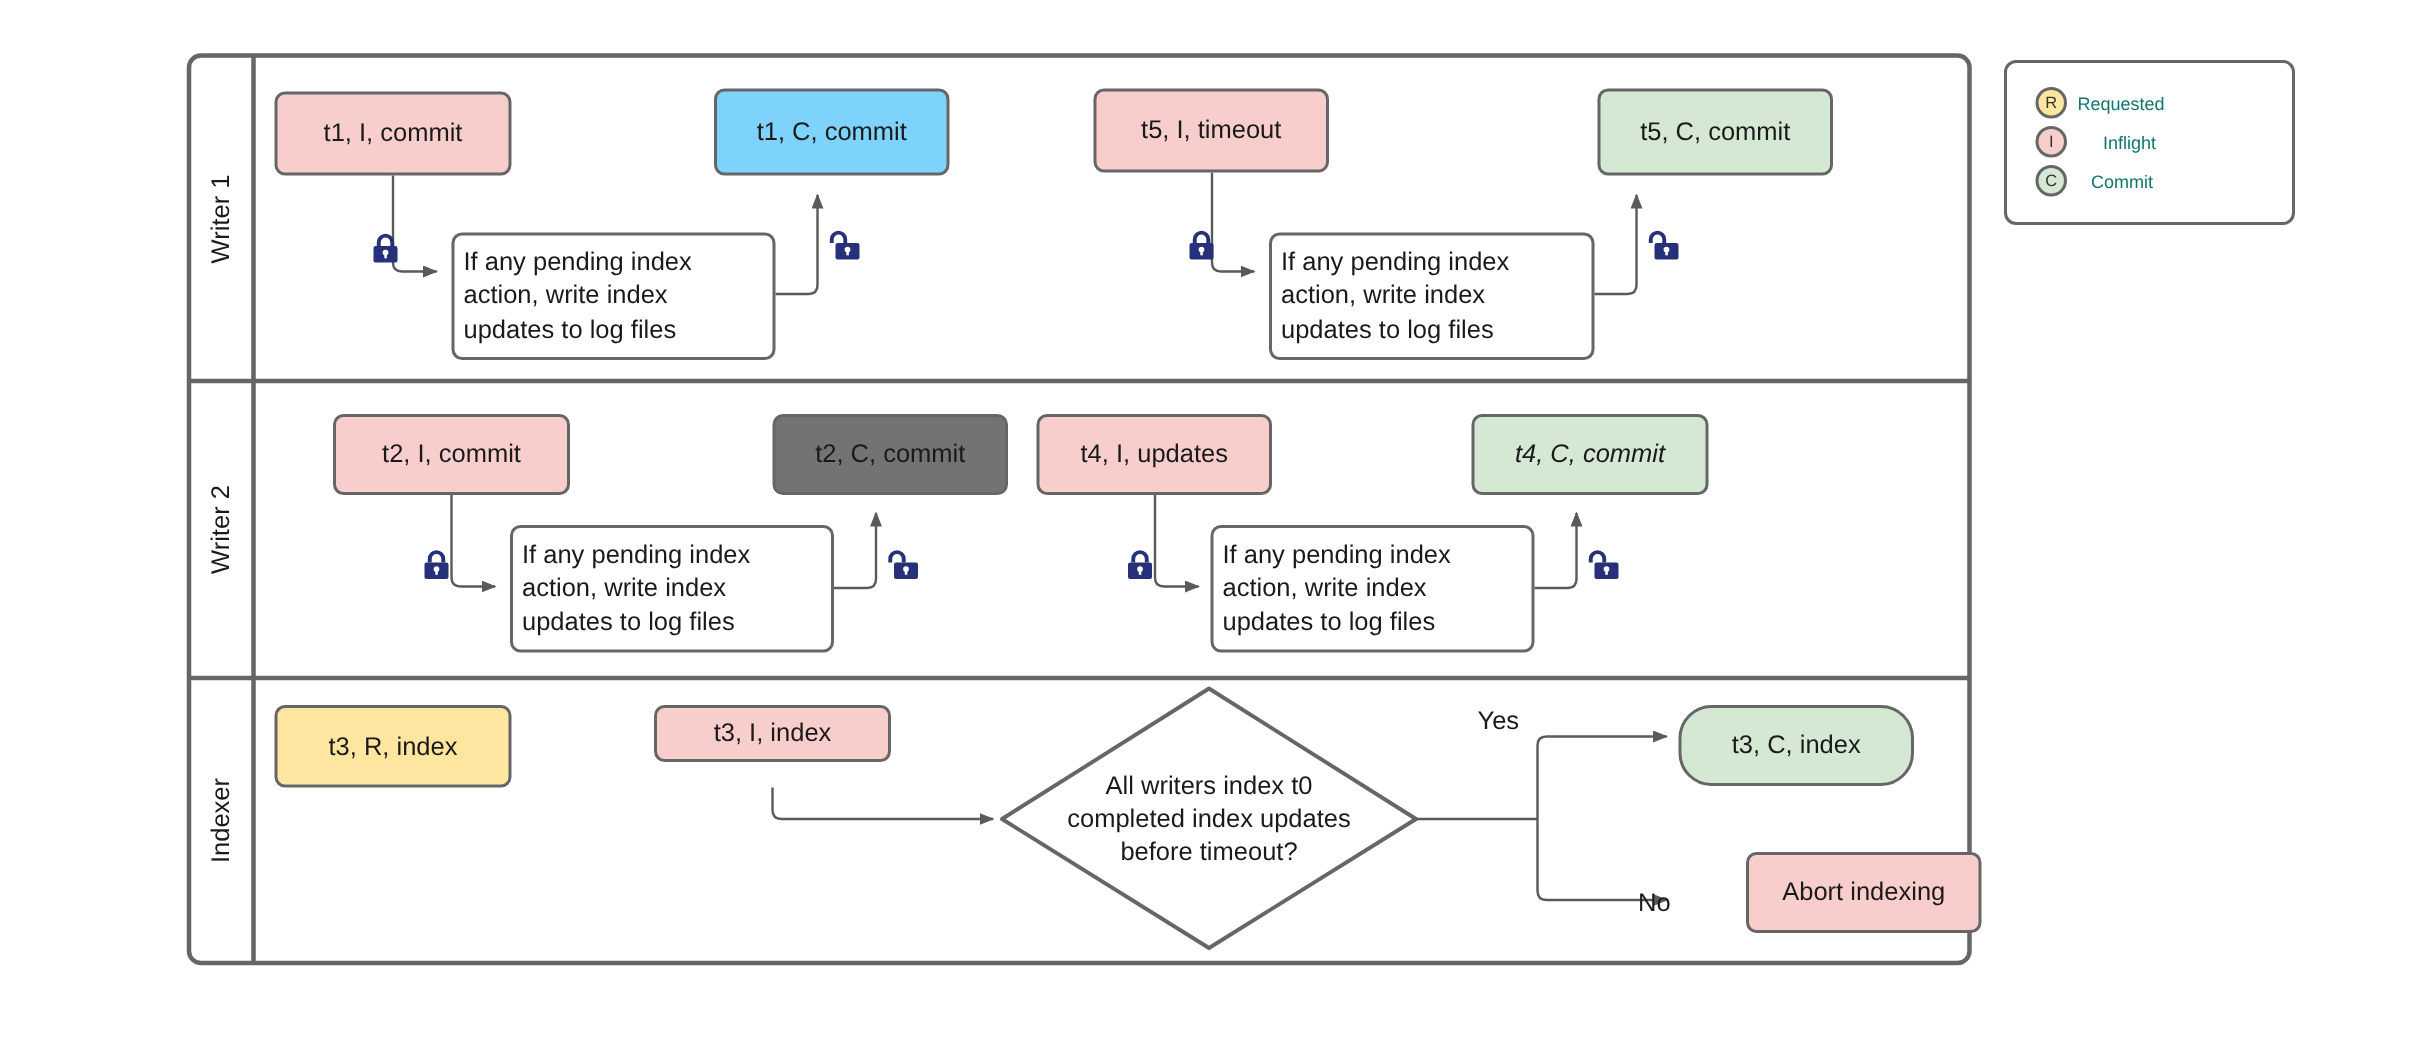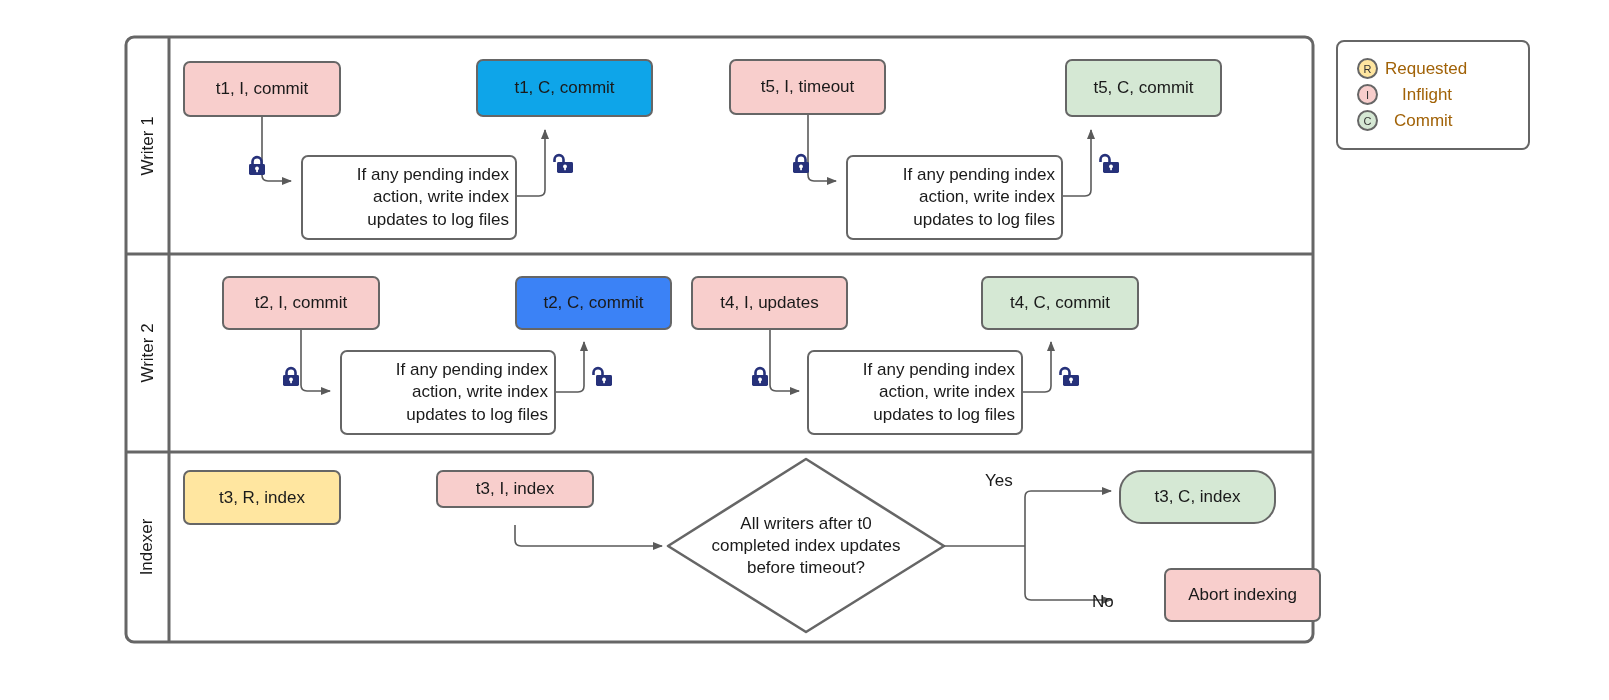--- a/index.html
+++ b/index.html
@@ -2,35 +2,35 @@
 <html><head>
 <meta charset="utf-8">
 <style>
   html,body{margin:0;padding:0;background:#ffffff;}
   body{width:1609px;height:700px;position:relative;
        font-family:"Liberation Sans","DejaVu Sans",sans-serif;
        color:#1a1a1a;overflow:hidden;}
   #stage{position:absolute;left:0;top:0;width:1609px;height:700px;}
   svg.layer{position:absolute;left:0;top:0;width:1609px;height:700px;overflow:visible;}
   .node{position:absolute;box-sizing:border-box;border:2px solid #666666;border-radius:7px;
-        display:flex;align-items:center;justify-content:center;text-align:right;
+        display:flex;align-items:center;justify-content:center;text-align:left;
         font-size:17px;line-height:1.28;color:#1a1a1a;padding:2px 6px;}
   .node.multi{font-size:17px;line-height:1.32;}
   .lane-label{position:absolute;display:flex;align-items:center;justify-content:center;
               font-size:17px;color:#1a1a1a;}
   .lane-label span{transform:rotate(-90deg);white-space:nowrap;display:block;}
   .edge-label{position:absolute;font-size:17px;color:#1a1a1a;white-space:nowrap;}
   .diamond-text{position:absolute;text-align:center;font-size:17px;line-height:1.30;
                 color:#1a1a1a;display:flex;align-items:center;justify-content:center;}
   .legend{position:absolute;box-sizing:border-box;border:2px solid #666666;border-radius:8px;
           background:#ffffff;}
   .legend-row{position:absolute;display:flex;align-items:center;}
   .legend-dot{width:21px;height:21px;border-radius:50%;border:2px solid #666666;box-sizing:border-box;
               display:flex;align-items:center;justify-content:center;font-size:11px;color:#333;}
-  .legend-text{font-size:17px;color:#a16207;margin-left:7px;}
+  .legend-text{font-size:12px;color:#0f766e;margin-left:7px;}
   .lockwrap{position:absolute;width:22px;height:22px;}
 </style>
 </head>
 <body>
 
 <div id="stage">
 
   <svg class="layer" viewBox="0 0 1609 700">
     <defs>
       <marker id="arr" markerWidth="10" markerHeight="8" refX="9" refY="4" orient="auto" markerUnits="userSpaceOnUse">
@@ -75,21 +75,21 @@
     <span>Writer 2</span>
   </div>
   <div class="lane-label" style="left:126px;top:452px;width:43px;height:190px;">
     <span>Indexer</span>
   </div>
 
   <div class="node" style="left:183px;top:61px;width:158px;height:56px;background:#f8cecc;">t1, I, commit</div>
 
   <div class="node multi" style="left:301px;top:155px;width:216px;height:85px;background:#ffffff;">If any pending index action, write index updates to log files</div>
 
-  <div class="node" style="left:476px;top:59px;width:177px;height:58px;background:#0ea5e9;">t1, C, commit</div>
+  <div class="node" style="left:476px;top:59px;width:157px;height:58px;background:#7dd3fc;">t1, C, commit</div>
 
   <div class="node" style="left:729px;top:59px;width:157px;height:56px;background:#f8cecc;">t5, I, timeout</div>
 
   <div class="node multi" style="left:846px;top:155px;width:217px;height:85px;background:#ffffff;">If any pending index action, write index updates to log files</div>
 
   <div class="node" style="left:1065px;top:59px;width:157px;height:58px;background:#d5e8d4;">t5, C, commit</div>
 
   <div class="lockwrap" style="left:246px;top:155px;">
     <svg viewBox="0 0 22 22" width="22" height="22">
       <path d="M6.5,9 V6.6 A4.5,4.5 0 0 1 15.5,6.6 V9" fill="none" stroke="#26317a" stroke-width="2.6"></path>
@@ -120,27 +120,27 @@
       <rect x="5" y="9" width="16" height="11" rx="1.4" fill="#26317a"></rect>
       <circle cx="13" cy="13.4" r="1.9" fill="#ffffff"></circle>
       <rect x="12.2" y="13.8" width="1.7" height="3.4" fill="#ffffff"></rect>
     </svg>
   </div>
 
   <div class="node" style="left:222px;top:276px;width:158px;height:54px;background:#f8cecc;">t2, I, commit</div>
 
   <div class="node multi" style="left:340px;top:350px;width:216px;height:85px;background:#ffffff;">If any pending index action, write index updates to log files</div>
 
-  <div class="node" style="left:515px;top:276px;width:157px;height:54px;background:#3b82f6;">t2, C, commit</div>
+  <div class="node" style="left:515px;top:276px;width:157px;height:54px;background:#737373;">t2, C, commit</div>
 
   <div class="node" style="left:691px;top:276px;width:157px;height:54px;background:#f8cecc;">t4, I, updates</div>
 
   <div class="node multi" style="left:807px;top:350px;width:216px;height:85px;background:#ffffff;">If any pending index action, write index updates to log files</div>
 
-  <div class="node" style="left:981px;top:276px;width:158px;height:54px;background:#d5e8d4;">t4, C, commit</div>
+  <div class="node" style="left:981px;top:276px;width:158px;height:54px;background:#d5e8d4;font-style:italic;">t4, C, commit</div>
 
   <div class="lockwrap" style="left:280px;top:366px;">
     <svg viewBox="0 0 22 22" width="22" height="22">
       <path d="M6.5,9 V6.6 A4.5,4.5 0 0 1 15.5,6.6 V9" fill="none" stroke="#26317a" stroke-width="2.6"></path>
       <rect x="3" y="9" width="16" height="11" rx="1.4" fill="#26317a"></rect>
       <circle cx="11" cy="13.4" r="1.9" fill="#ffffff"></circle>
       <rect x="10.2" y="13.8" width="1.7" height="3.4" fill="#ffffff"></rect>
     </svg>
   </div>
   <div class="lockwrap" style="left:591px;top:366px;">
@@ -167,21 +167,21 @@
       <rect x="12.2" y="13.8" width="1.7" height="3.4" fill="#ffffff"></rect>
     </svg>
   </div>
 
   <div class="node" style="left:183px;top:470px;width:158px;height:55px;background:#ffe6a0;">t3, R, index</div>
 
   <div class="node" style="left:436px;top:470px;width:158px;height:38px;background:#f8cecc;">t3, I, index</div>
 
   <div class="diamond-text" style="left:686px;top:505px;width:240px;height:82px;">
     <div>
-      <div>All writers after t0</div>
+      <div>All writers index t0</div>
       <div>completed index updates</div>
       <div>before timeout?</div>
     </div>
   </div>
 
   <div class="edge-label" style="left:985px;top:471px;">Yes</div>
   <div class="edge-label" style="left:1092px;top:592px;">No</div>
 
   <div class="node" style="left:1119px;top:470px;width:157px;height:54px;background:#d5e8d4;border-radius:22px;">t3, C, index</div>
 

